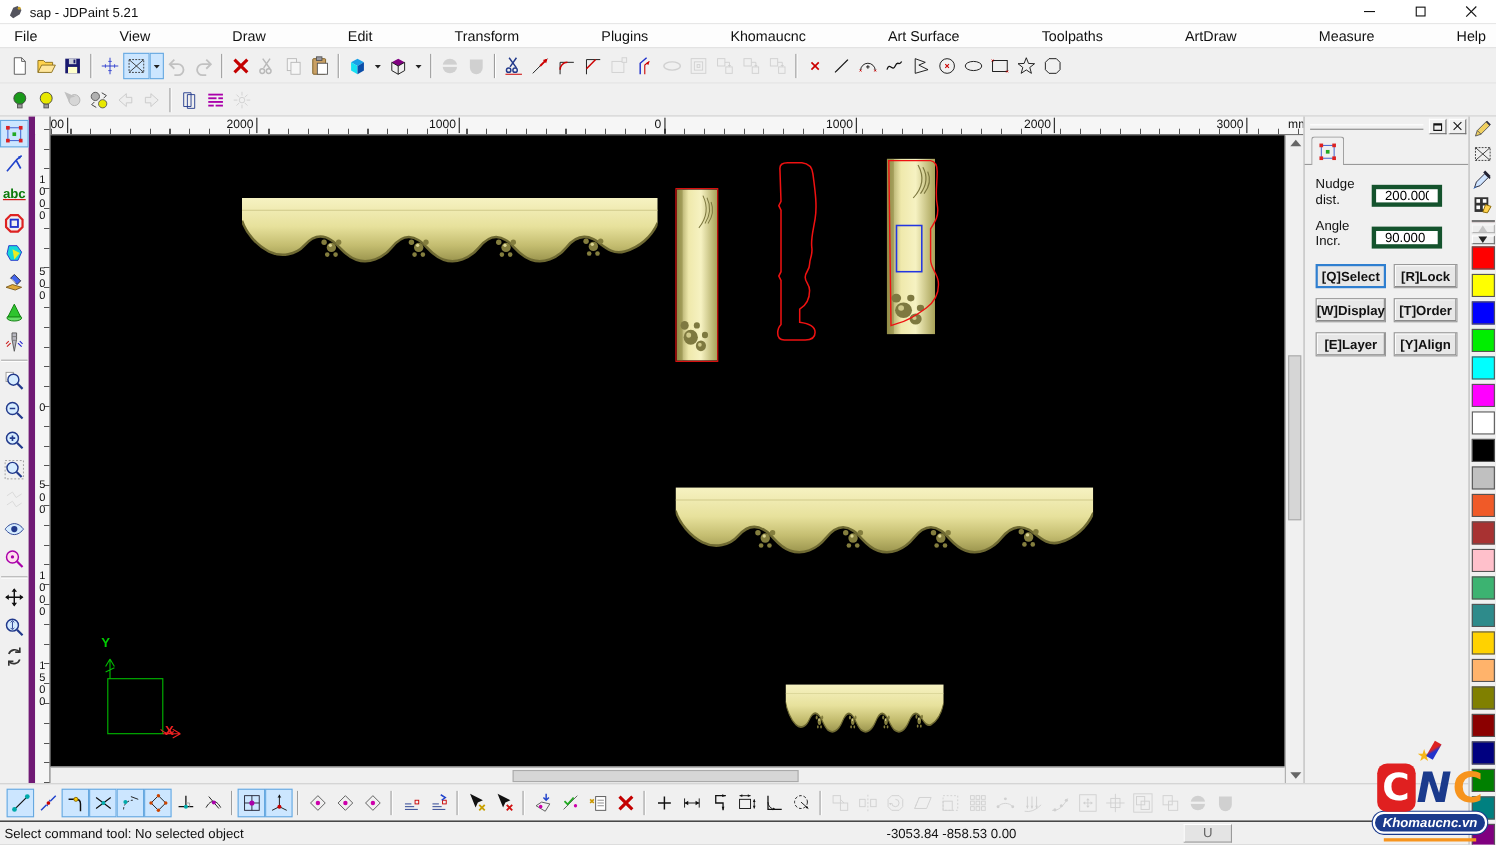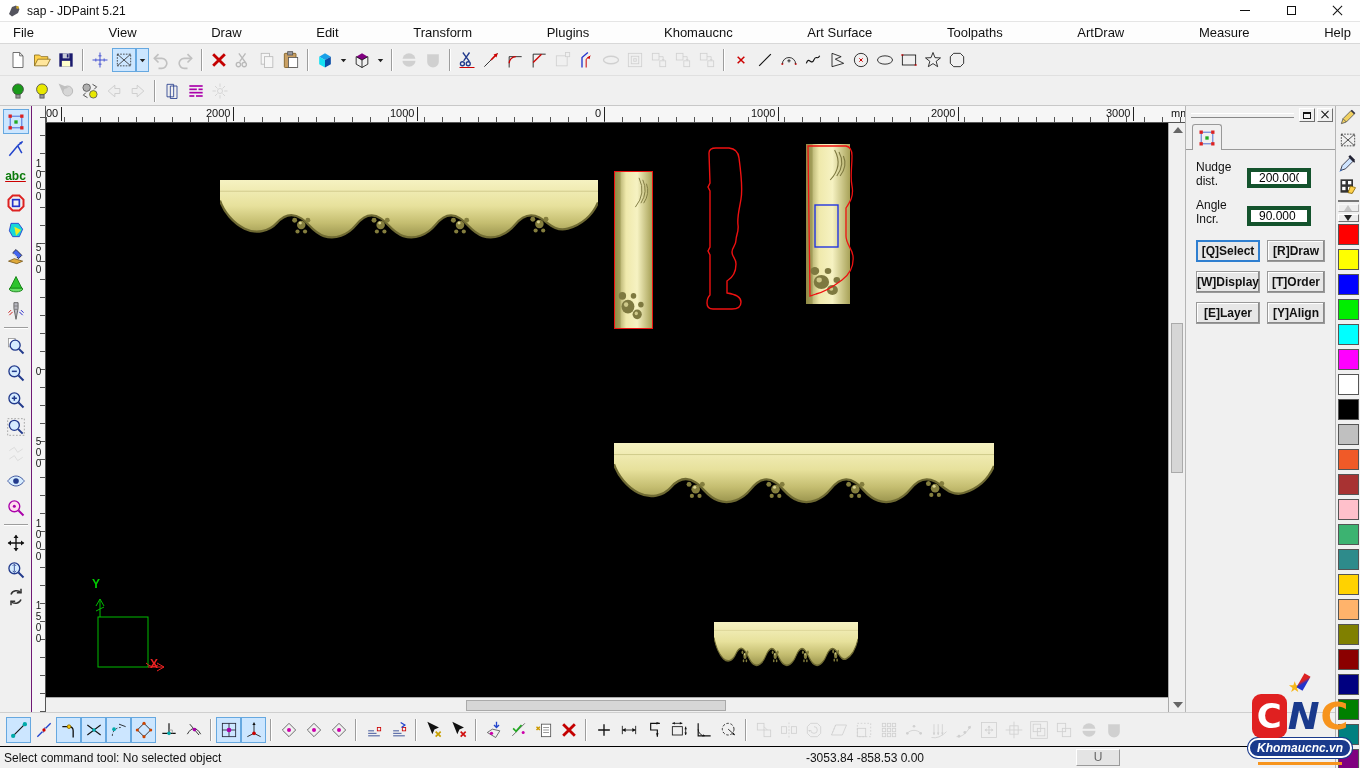--- a/index.html
+++ b/index.html
@@ -29,21 +29,21 @@
   .tbtn { width:24px; height:24px; display:inline-flex; align-items:center; justify-content:center; border:1px solid transparent; flex:0 0 auto; }
   .tbtn.sel { background:#cce6ff; border-color:#66a8e0; }
   .tbtn.dis { opacity:.45; filter:grayscale(.7); }
   .tbtn.narrow { width:13px; }
   .ticon { width:20px; height:20px; pointer-events:none; }
   .tsep { width:2px; height:22px; border-left:1px solid #9d9d9d; border-right:1px solid #fff; margin:0 4px; flex:0 0 auto; }
   .hsep { height:2px; width:24px; border-top:1px solid #9d9d9d; border-bottom:1px solid #fff; margin:3px 0; }
   .abc { color:#0a7a0a; font-weight:bold; font-size:12px; text-decoration:underline; text-decoration-color:#cc0000; }
 
   
-  #leftbar { position:absolute; left:0; top:106px; width:32px; height:606px; background:#f0f0f0; border-right:1px solid #701a75; display:flex; flex-direction:column; align-items:center; padding-top:2px; }
+  #leftbar { position:absolute; left:0; top:106px; width:32px; height:606px; background:#f0f0f0; border-right:6px solid #701a75; display:flex; flex-direction:column; align-items:center; padding-top:2px; }
   #leftbar .tbtn { width:26px; height:25px; margin:1px 0; }
 
   
   .hruler { position:absolute; left:46px; top:106px; width:1139px; height:17px; background:#f6f6f6; border-bottom:1px solid #555;
     background-image:repeating-linear-gradient(90deg,#555 0 1px,transparent 1px 18px); background-size:100% 5px; background-position:0 100%; background-repeat:no-repeat; overflow:hidden;}
   .hlab { position:absolute; bottom:1px; font-size:11px; line-height:13px; height:14px; padding-right:3px; border-right:1px solid #222; color:#111; }
   .vruler { position:absolute; left:32px; top:106px; width:14px; height:606px; background:#f6f6f6; border-right:1px solid #555;
     background-image:repeating-linear-gradient(0deg,#555 0 1px,transparent 1px 18px); background-size:5px 100%; background-position:100% 0; background-repeat:no-repeat; overflow:hidden;}
   .vlab { position:absolute; left:1px; width:11px; font-size:10px; line-height:11px; text-align:center; white-space:pre-line; color:#111; }
   .ruler-corner { position:absolute; left:32px; top:106px; width:14px; height:17px; background:#f6f6f6; border-right:1px solid #888; border-bottom:1px solid #888; }
@@ -1126,21 +1126,21 @@
   <div class="prow">
     <span class="plabel">Nudge dist.</span>
     <input class="pinput" value="200.000" style="">
   </div>
   <div class="prow">
     <span class="plabel">Angle Incr.</span>
     <input class="pinput" value="90.000" style="">
   </div>
   <div class="panel-buttons">
       <span class="pbtn focus">[Q]Select</span>
-      <span class="pbtn">[R]Draw</span>
+      <span class="pbtn">[R]Lock</span>
       <span class="pbtn">[W]Display</span>
       <span class="pbtn">[T]Order</span>
       <span class="pbtn">[E]Layer</span>
       <span class="pbtn">[Y]Align</span>
     </div>
 </div>
 
 <div id="colorstrip">
   <div style="display:flex;flex-direction:column;align-items:center;">
       <span class="tbtn">

